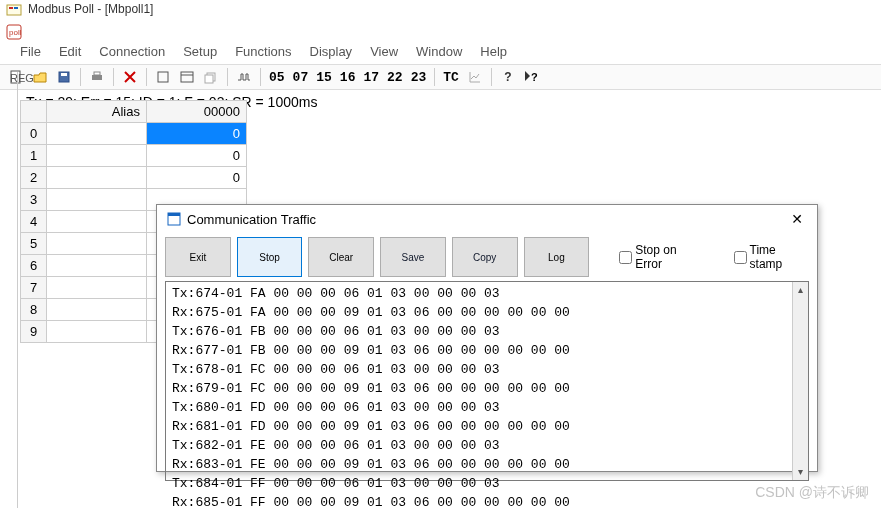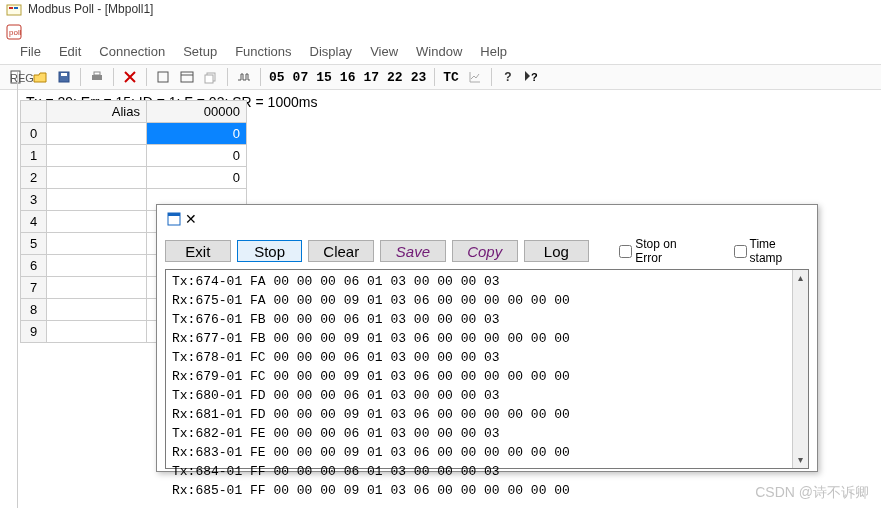--- a/index.html
+++ b/index.html
@@ -25,23 +25,23 @@
 .grid .rowhdr { width: 26px; text-align: center; background: #f5f5f5; }
 .grid .alias { width: 100px; text-align: right; }
 .grid .val { width: 100px; text-align: right; }
 .selcell { background: #0a84ff; color: #fff; }
 
 .dialog { position: absolute; left: 156px; top: 204px; width: 662px; height: 268px; background: #fff; border: 1px solid #888; box-shadow: 2px 2px 6px rgba(0,0,0,0.25); }
 .dlgtitle { display: flex; align-items: center; padding: 6px 10px; font-size: 13px; }
 .dlgtitle .t { flex: 1; }
 .dlgclose { cursor: pointer; font-size: 14px; padding: 0 4px; }
 .dlgbtns { display: flex; align-items: center; padding: 4px 8px; gap: 6px; }
-.dlgbtn { width: 68px; height: 22px; border: 1px solid #adadad; background: #e1e1e1; font-size: 15px; cursor: pointer; }
+.dlgbtn { width: 68px; height: 40px; border: 1px solid #adadad; background: #e1e1e1; font-size: 10px; cursor: pointer; }
 .dlgbtn.sel { border: 1px solid #0078d7; background: #e5f1fb; }
-.dlgbtn:disabled { color: #701a75; font-style: italic; }
+.dlgbtn:disabled { color: #0f172a; }
 .chk { display: flex; align-items: center; font-size: 12px; margin-left: 24px; }
 .chk input { margin-right: 3px; }
 .trafficwrap { position: relative; margin: 0 8px 8px 8px; border: 1px solid #7a7a7a; height: 200px; }
 .traffic { font-family: "Consolas","Courier New",monospace; font-size: 13px; white-space: pre; padding: 2px 6px; line-height: 19px; overflow: hidden; }
 .vscroll { position: absolute; right: 0; top: 0; width: 16px; height: 100%; background: #f0f0f0; border-left: 1px solid #ccc; }
 .vscroll .arrow { height: 16px; text-align: center; font-size: 10px; line-height: 16px; color: #555; cursor:pointer; }
 .vscroll .track { position:absolute; top:16px; bottom:16px; left:0; right:0; }
 
 .watermark { position: absolute; right: 12px; bottom: 6px; color: rgba(120,120,120,0.45); font-size: 14px; }
 
@@ -229,20 +229,21 @@
 </table>
 
 <div class="dialog">
   <div class="dlgtitle">
     <span>
         <svg width="14" height="14">
           <rect x="1" y="1" width="12" height="12" fill="#fff" stroke="#1565c0"></rect>
           <rect x="1" y="1" width="12" height="3" fill="#1565c0"></rect>
         </svg>
       </span>
+    <span class="t" style="margin-left:6px;">Communication Traffic</span>
     <span class="dlgclose">✕</span>
   </div>
   <div class="dlgbtns">
     <button class="dlgbtn">Exit</button>
     <button class="dlgbtn sel">Stop</button>
     <button class="dlgbtn">Clear</button>
     <button class="dlgbtn" disabled="">Save</button>
     <button class="dlgbtn" disabled="">Copy</button>
     <button class="dlgbtn">Log</button>
     <label class="chk">

